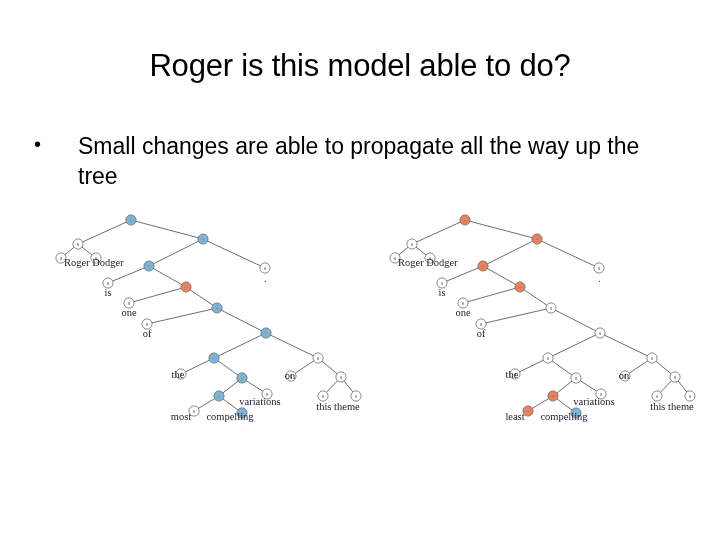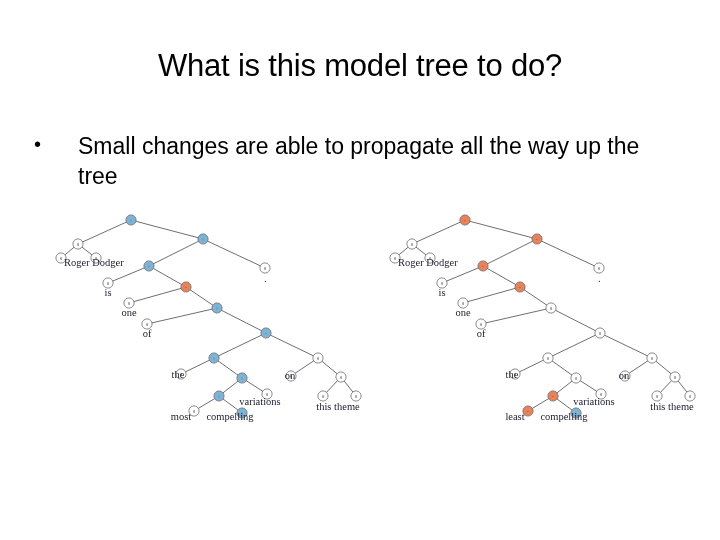--- a/index.html
+++ b/index.html
@@ -79,21 +79,21 @@
   }
   line.edge{stroke:#4a4a4a;stroke-width:0.8;}
   circle.node{stroke:#6f6f6f;stroke-width:0.8;}
   .dot-punct{font-family:"Liberation Serif", serif;font-size:11px;fill:#333;}
 </style>
 </head>
 <body>
 
 <div id="slide">
 
-  <div class="slide-title">What is this model tree to do?</div>
+  <div class="slide-title">Roger is this model able to do?</div>
 
   <div class="bullet-list">
     <div class="bullet-row">
       <span class="bullet-dot">•</span>
       <span class="bullet-text">Small changes are able to propagate all the way up the tree</span>
     </div>
   </div>
 
   <div class="trees">
     <div class="tree-wrap" id="tree-left">

